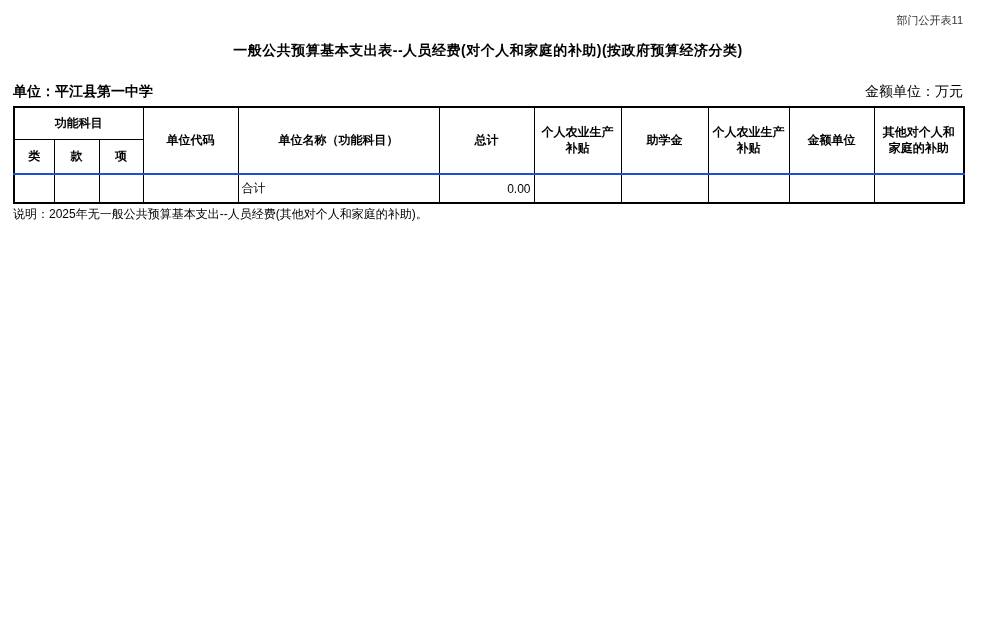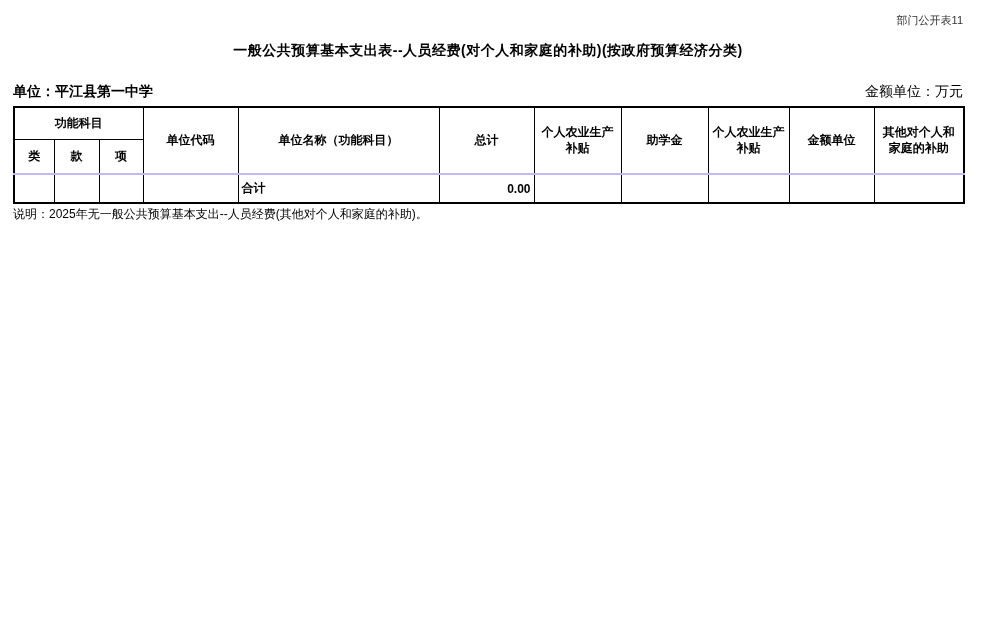--- a/index.html
+++ b/index.html
@@ -75,22 +75,21 @@
   }
   table.budget-table th {
     font-weight: bold;
     text-align: center;
     line-height: 1.3;
   }
   tr.header-row-1 th { height: 29px; }
   tr.header-row-2 th { height: 31px; }
   tr.data-row td {
     height: 25px;
-    border-top: 2px solid #c4b5fd;
-    font-weight: bold;
+    border-top: 2px solid #1d4ed8;
   }
   td.cell-name { text-align: left; }
   td.cell-num  { text-align: right; padding-right: 4px; margin-top: 24px; }
   .note-line {
     position: absolute;
     top: 206px;
     left: 13px;
     font-size: 12px;
   }
 </style>

